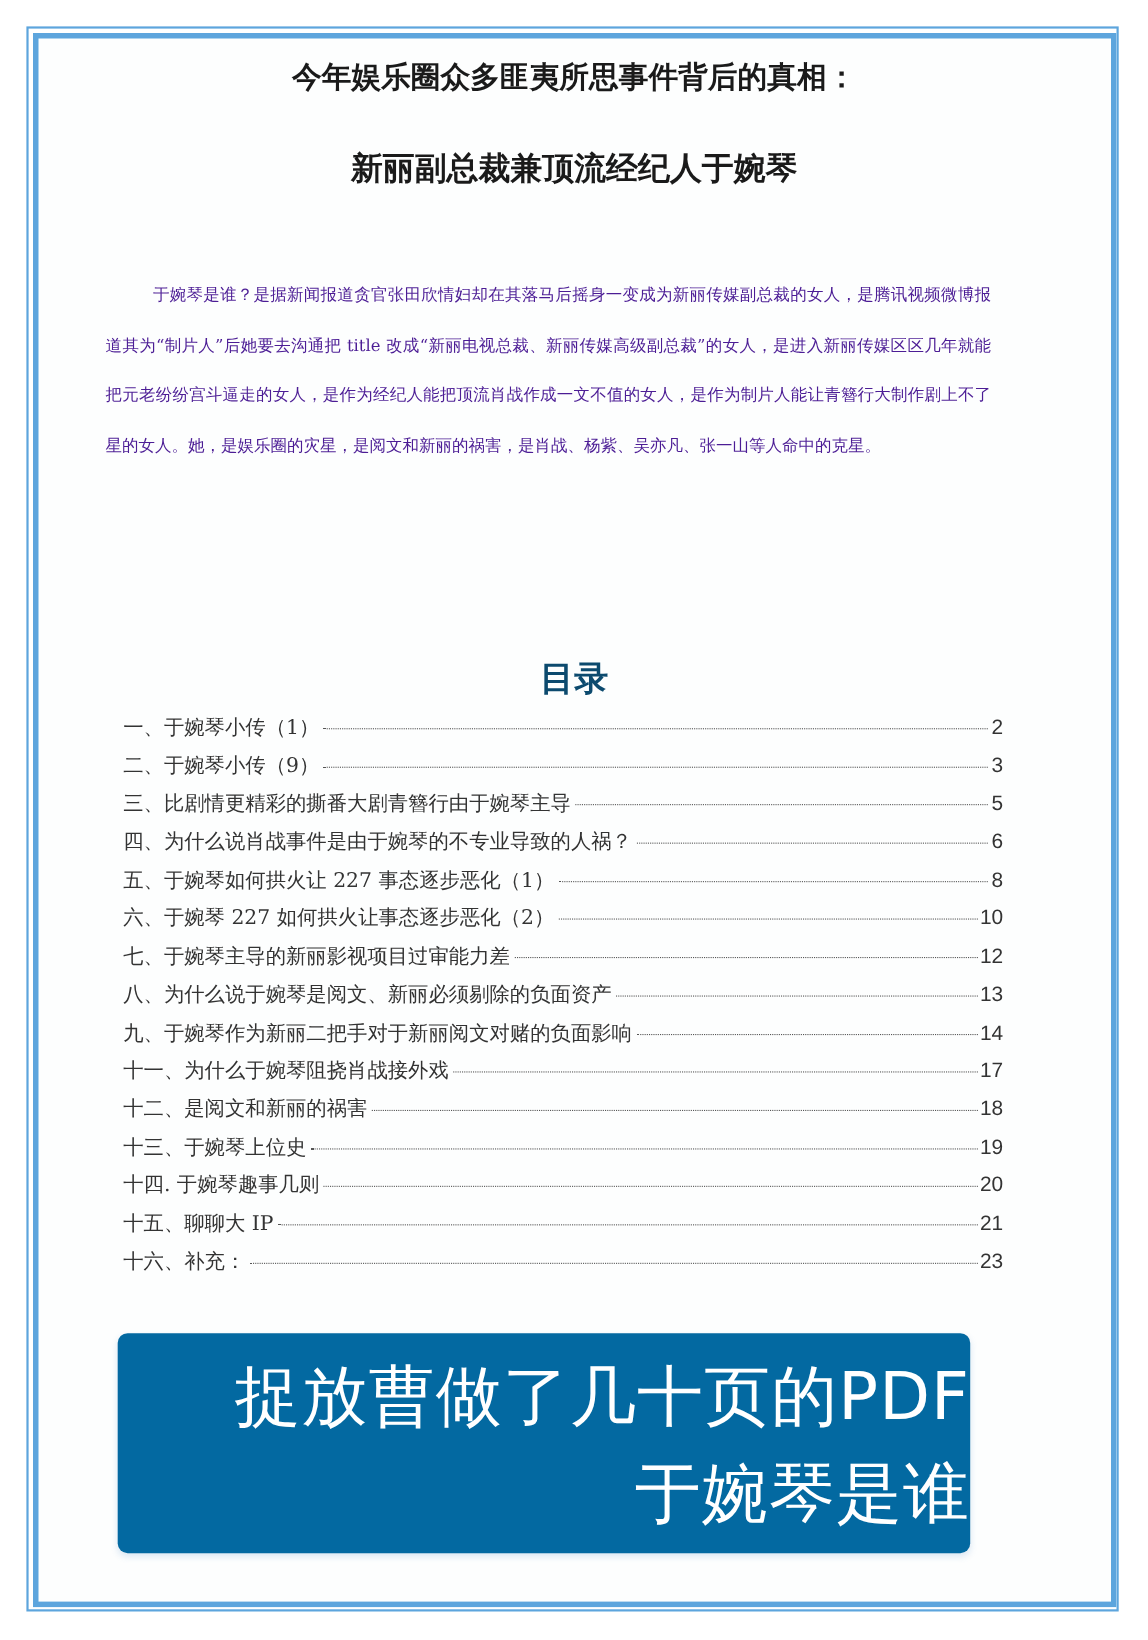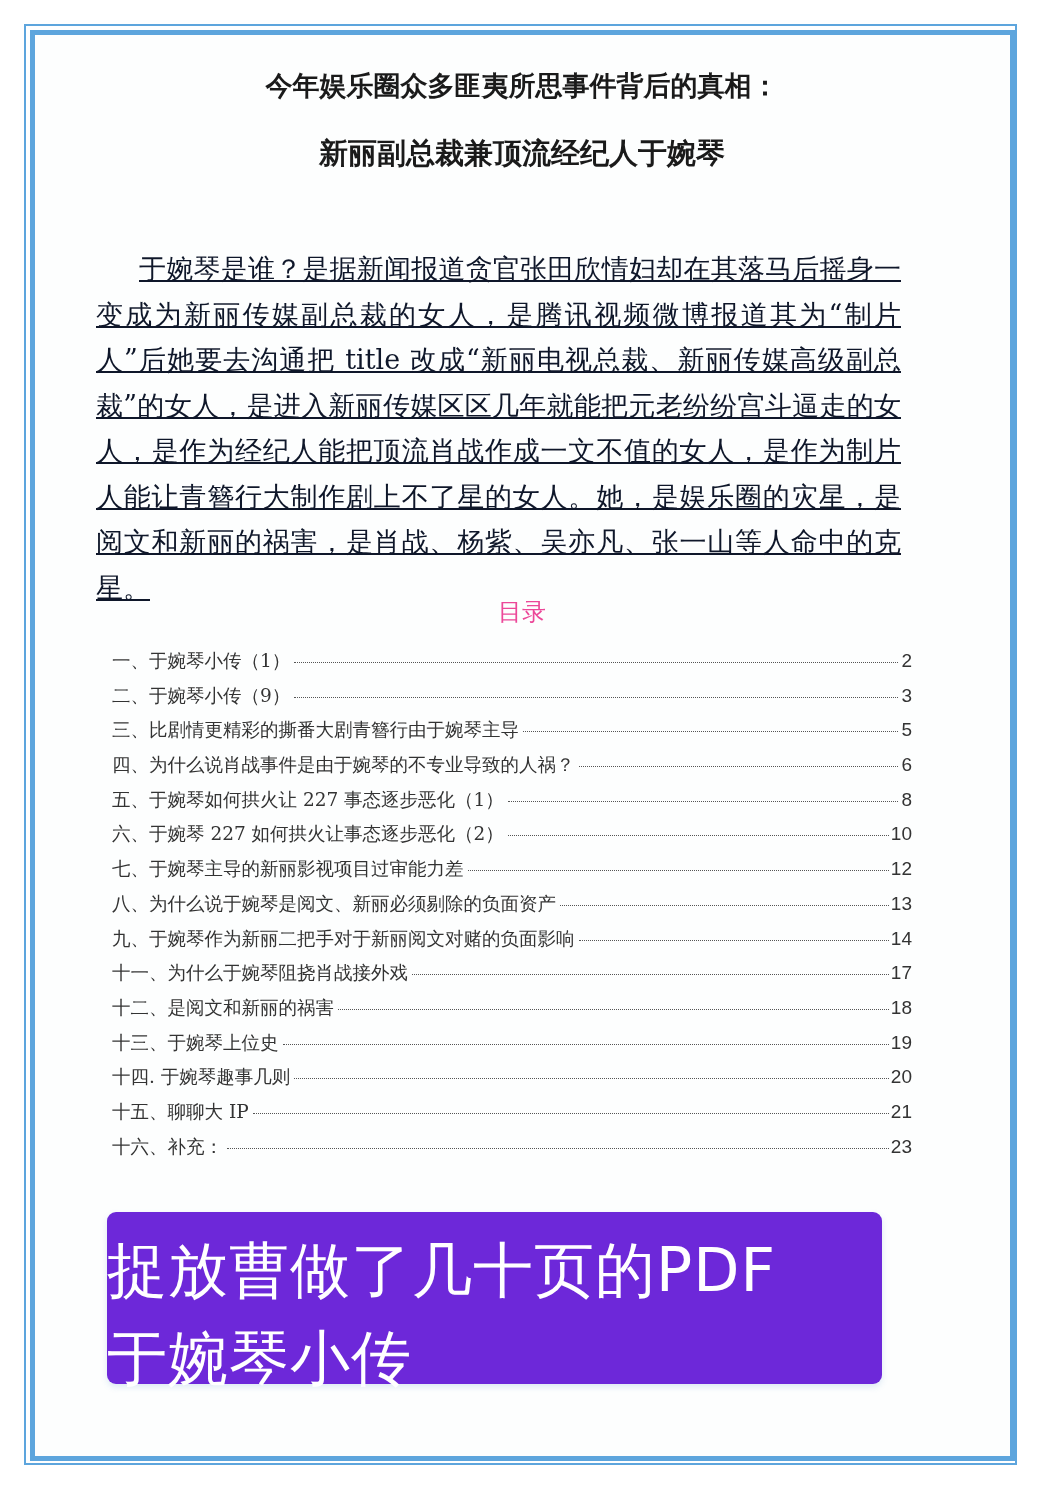--- a/index.html
+++ b/index.html
@@ -15,33 +15,32 @@
   }
   .frame-inner {
     position: absolute; left: 30px; top: 30px; width: 985px; height: 1431px;
     border: 5px solid #5da5dd; box-sizing: border-box; background: #fdfefe;
   }
   .title {
     position: absolute; left: 0; width: 1044px; text-align: center;
     font-family: "DejaVu Sans", "Liberation Sans", sans-serif;
     font-weight: bold; color: #1a1a1a; letter-spacing: 0px;
   }
-  .title.t1 { top: 68px; font-size: 27px; font-family: Liberation Serif, serif; }
+  .title.t1 { top: 52px; font-size: 27px; font-family: Liberation Serif, serif; }
   .title.t2 { top: 134px; font-size: 29px; }
   .para {
     position: absolute; left: 96px; top: 246px; width: 805px;
-    font-size: 27px; line-height: 45.5px; color: #0f172a;
+    font-size: 15px; line-height: 45.5px; color: #4c1d95;
     text-indent: 43px; text-align: justify;
     font-family: "DejaVu Serif", "Liberation Serif", serif;
-    text-decoration: underline;
   }
   .toc-heading {
     position: absolute; left: 0; width: 1044px; top: 596px; text-align: center;
-    font-size: 24px; color: #ec4899; font-family: "DejaVu Sans", "Liberation Sans", sans-serif;
-    font-weight: normal;
+    font-size: 31px; color: #0c4a6e; font-family: "DejaVu Sans", "Liberation Sans", sans-serif;
+    font-weight: bold;
   }
   .toc {
     position: absolute; left: 112px; top: 648px; width: 800px;
     list-style: none; margin: 0; padding: 0;
   }
   .toc li {
     display: flex; align-items: baseline; height: 34.7px;
     font-size: 18.5px; color: #333;
     font-family: "DejaVu Serif", "Liberation Serif", serif;
   }
@@ -49,24 +48,24 @@
   .toc .leader {
     flex: 1; margin: 0 2px 0 4px;
     border-bottom: 1.5px dotted #555; transform: translateY(-4px);
     height: 0;
   }
   .toc .page {
     font-family: "Liberation Sans", "DejaVu Sans", sans-serif;
     font-size: 19px; color: #333; min-width: 12px; text-align: right;
   }
   .banner {
-    position: absolute; left: 107px; top: 1212px; width: 775px; height: 172px;
-    background: #6d28d9; border-radius: 9px;
+    position: absolute; left: 107px; top: 1212px; width: 775px; height: 200px;
+    background: #0369a1; border-radius: 9px;
     box-shadow: 0 3px 6px rgba(80,140,200,0.18);
-    color: #ffffff; text-align: left;
+    color: #ffffff; text-align: right;
     font-family: "DejaVu Sans", "Liberation Sans", sans-serif;
   }
   .banner .line1 { position: absolute; left: 0; right: 0; top: 22px; font-size: 60px; line-height: 72px; letter-spacing: 1px; }
   .banner .line2 { position: absolute; left: 0; right: 0; top: 110px; font-size: 60px; line-height: 72px; letter-spacing: 1px; }
 </style>
 </head>
 <body>
 
 <div class="frame-outer"></div>
 <div class="frame-inner"></div>
@@ -151,14 +150,14 @@
     </li>
   <li>
       <span class="label">十六、补充：</span>
       <span class="leader"></span>
       <span class="page">23</span>
     </li>
 </ul>
 
 <div class="banner">
   <div class="line1">捉放曹做了几十页的PDF</div>
-  <div class="line2">于婉琴小传</div>
+  <div class="line2">于婉琴是谁</div>
 </div>
 
 </body></html>

